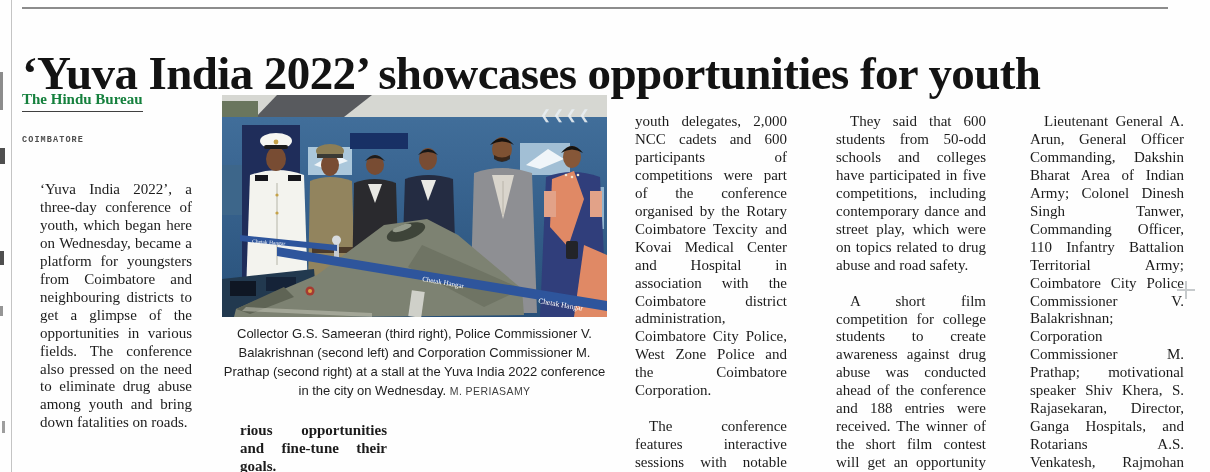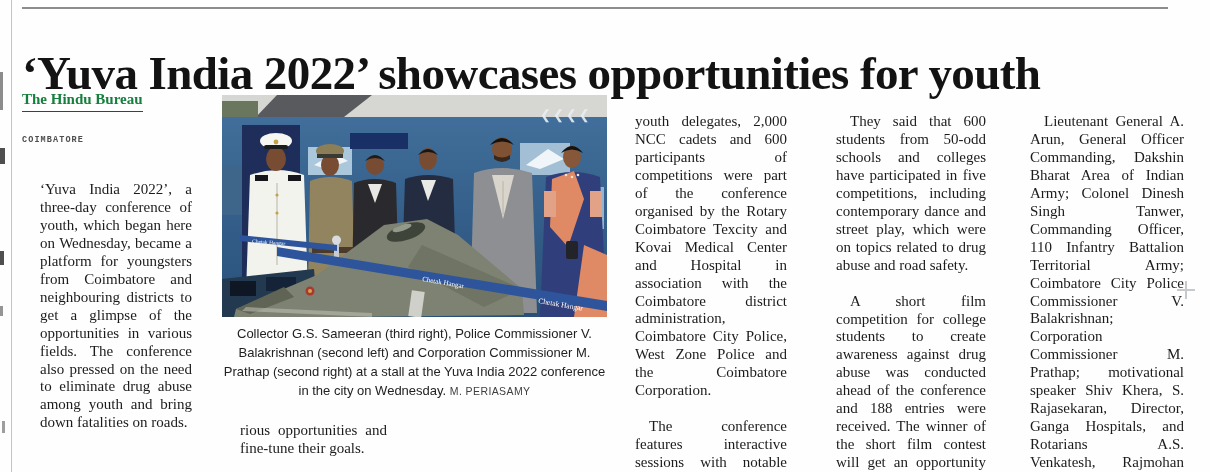--- a/index.html
+++ b/index.html
@@ -13,21 +13,21 @@
             white-space:nowrap;}
   .byline-block{position:absolute;left:22px;top:90px;width:190px;}
   .byline{display:inline-block;font-size:15px;font-weight:700;color:#15803d;
           border-bottom:1px solid #404040;padding-bottom:3px;}
   .dateline{margin-top:23px;font-family:Liberation Mono, monospace;
             font-size:8.5px;font-weight:700;letter-spacing:1.1px;color:#4d4d4d;}
   .bodycol{position:absolute;font-size:15px;line-height:17.95px;text-align:justify;overflow:hidden;}
   .bodycol p{margin:18px;}
   .bodycol p.ind{text-indent:14px;}
   .col1{left:22px;top:163px;width:188px;height:326px;}
-  .col2a{left:222px;top:404px;width:183px;height:68px;}
+  .col2a{left:222px;top:404px;width:183px;height:68px;font-weight:bold;}
   .col2b{left:420px;top:404px;width:186px;height:68px;}
   .col3{left:617px;top:95px;width:188px;height:377px;}
   .col4{left:818px;top:95px;width:186px;height:377px;}
   .col5{left:1012px;top:95px;width:190px;height:377px;}
   .photo{position:absolute;left:222px;top:95px;width:385px;height:222px;overflow:hidden;
          background:#2f5f92;}
   .photo svg{display:block;filter:saturate(.9);}
   .caption{position:absolute;left:222px;top:324px;width:385px;
            font-family:"Liberation Sans","DejaVu Sans",sans-serif;
            font-size:13px;line-height:19px;font-weight:500;color:#222;text-align:center;}

